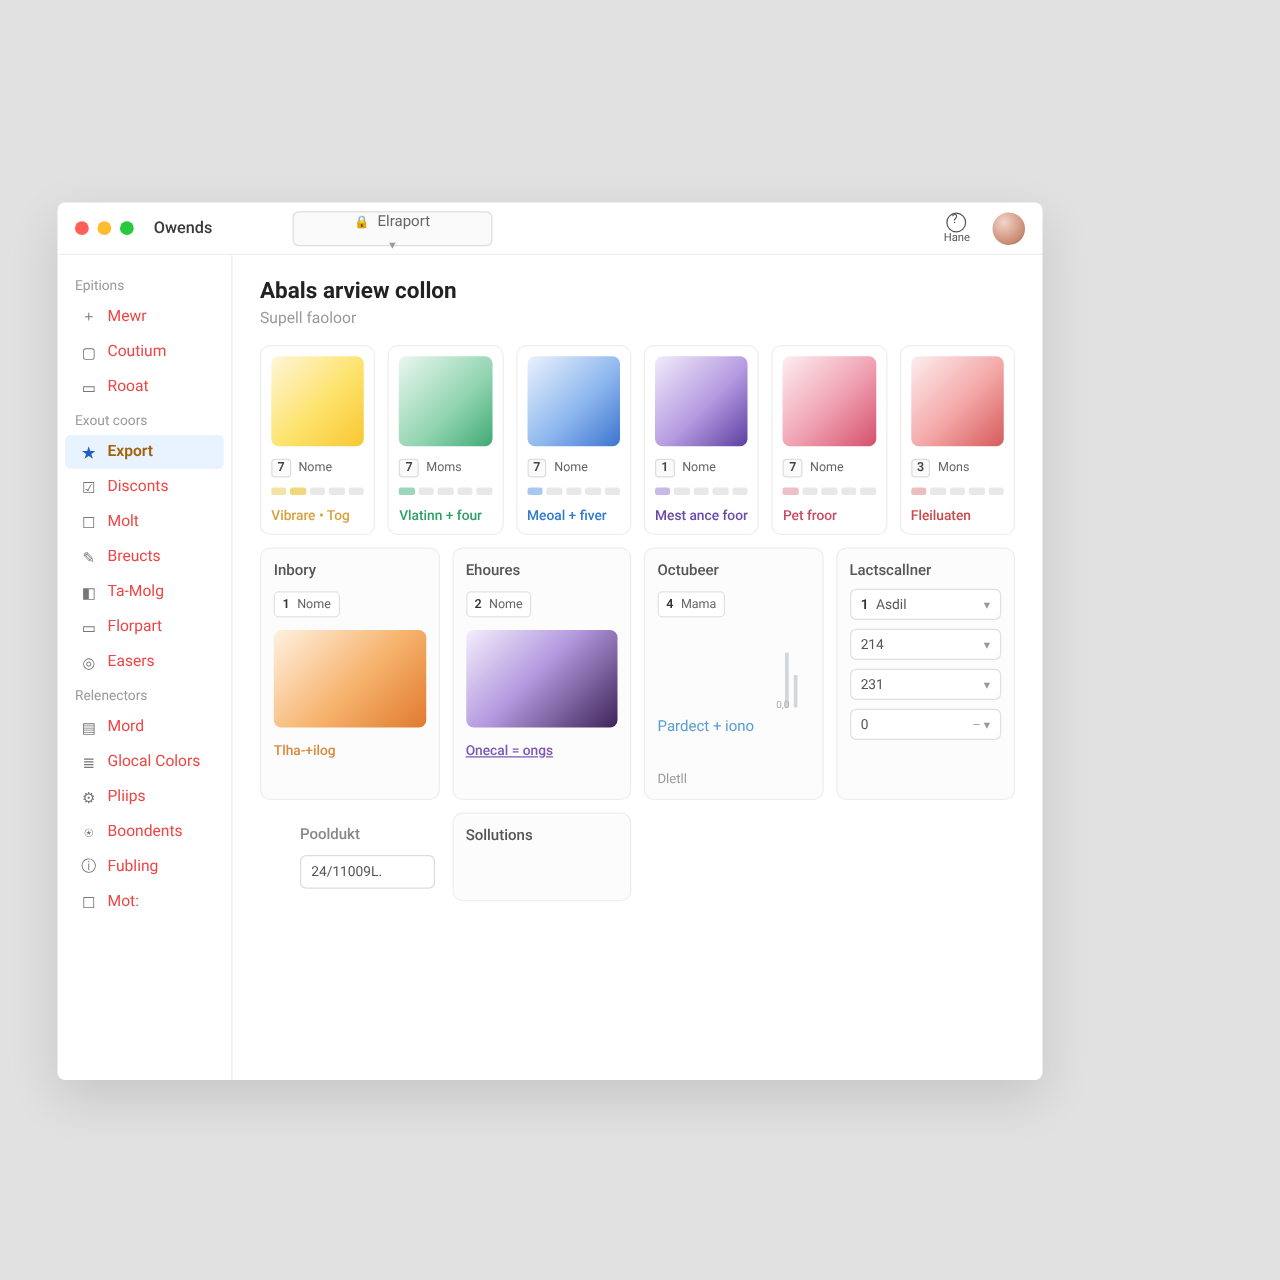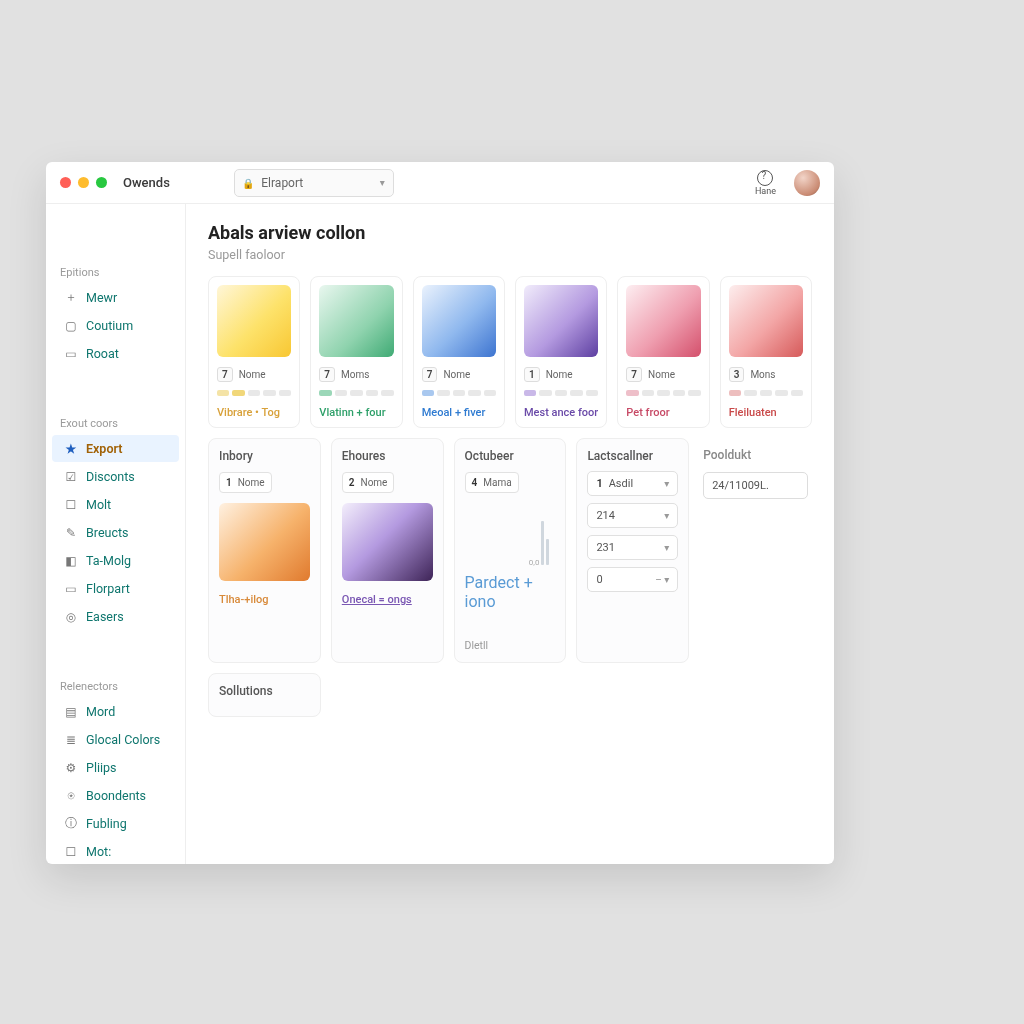--- a/index.html
+++ b/index.html
@@ -34,44 +34,44 @@
   .win-title { font-size: 13px; color:#3a3a3a; font-weight:500; margin-left:4px; }
   .dropdown {
     margin-left: 52px;
     height: 28px; width: 160px;
     border: 1px solid #ddd; border-radius: 5px;
     display: flex; align-items: center; padding: 0 8px;
     font-size: 12px; color:#666;
     gap:6px;
     background:#fafafa;
     justify-content: space-between;
+    flex-direction: column;
   }
   .dropdown .left { display:flex; align-items:center; gap:6px; }
   .chev { font-size:10px; color:#999; }
   .tb-spacer { flex:1; }
   .hane { display:flex; flex-direction:column; align-items:center; font-size:9px; color:#555; margin-right:6px; }
   .hane .icn { width:16px; height:16px; border:1.5px solid #555; border-radius:50%; position:relative; }
   .hane .icn::after { content:"?"; font-size:10px; position:absolute; left:3px; top:-1px; color:#555; }
   .avatar { width:26px; height:26px; border-radius:50%; background: radial-gradient(circle at 35% 30%, #f2d4c8, #c98a72 70%, #7a4a3b); }
   .body { flex:1; display:flex; overflow:hidden; }
   .sidebar {
     width: 140px;
     border-right: 1px solid #eee;
     padding: 12px 0;
     overflow-y:auto;
   }
   .group-label {
     font-size: 11px; color:#9a9a9a;
     padding: 6px 14px 4px;
-    margin-top: 44px;
   }
   .nav-item {
     display:flex; align-items:center; gap:8px;
     padding: 6px 12px;
-    font-size: 12.5px; color:#0f766e;
+    font-size: 12.5px; color:#ef4444;
     cursor:pointer;
     border-radius: 4px;
     margin: 1px 6px;
   }
   .nav-item.active { background:#e9f3ff; color:#a16207; font-weight:600; }
   .nav-item .ic { width:14px; height:14px; display:inline-flex; align-items:center; justify-content:center; color:#777; font-size:12px; }
   .nav-item.active .ic { color:#1f5fbf; }
   .main { flex:1; padding: 18px 22px; overflow:auto; }
   .page-title { font-size: 18px; font-weight:700; color:#222; }
   .page-sub { font-size: 12.5px; color:#9a9a9a; margin-top:4px; margin-bottom:14px; }
@@ -95,21 +95,21 @@
     display:flex; align-items:center; gap:6px;
     font-size:10px; color:#666;
   }
   .badge .num {
     border:1px solid #ddd; border-radius:3px;
     padding:1px 4px; font-weight:600; color:#444; background:#fafafa;
   }
   .meter { margin-top:8px; display:flex; gap:3px; }
   .meter span { height:6px; flex:1; border-radius:2px; background:#eee; }
   .card-footer { margin-top:10px; font-size:11px; font-weight:500; }
-  .row2 { margin-top:10px; display:grid; grid-template-columns: repeat(5,1fr); gap:10px; }
+  .row2 { margin-top:10px; display:grid; grid-template-columns: repeat(4,1fr); gap:10px; }
   .panel {
     border:1px solid #eee; border-radius:8px; padding:10px;
     background:#fcfcfd;
   }
   .panel-title { font-size:12px; color:#555; font-weight:500; margin-bottom:8px; }
   .mini-badge {
     display:inline-flex; align-items:center; gap:6px;
     border:1px solid #e2e2e2; border-radius:4px;
     padding:4px 6px; font-size:10px; color:#666; background:#fff;
     margin-bottom:8px;
@@ -120,21 +120,21 @@
   .sel-row {
     display:flex; align-items:center; justify-content:space-between;
     border:1px solid #e0e0e0; border-radius:5px;
     padding:5px 8px; font-size:11px; color:#555;
     margin-bottom:7px; background:#fff;
   }
   .sel-row .lbl { display:flex; gap:6px; align-items:center; }
   .sel-row .lbl .n { font-weight:600; color:#333; }
   .oct-area { position:relative; height:60px; margin:4px 0 8px; }
   .oct-bar { position:absolute; bottom:0; width:3px; background:#d0d7de; border-radius:1px; }
-  .oct-txt { font-size:16px; color:#5a9bd5; }
+  .oct-txt { font-size:12px; color:#5a9bd5; }
   .oct-sub { font-size:10.5px; color:#9a9a9a; margin-top:28px; }
   .link-list div { font-size:12px; color:#444; padding:7px 0; }
   .input-row {
     border:1px solid #ddd; border-radius:5px;
     padding:6px 8px; font-size:11px; color:#555;
     margin-top:10px; background:#fff;
   }
   
   .i-plus::before{content:"＋";}
   .i-square::before{content:"▢";}
@@ -412,21 +412,21 @@
               <span class="chev">▾</span>
             </div>
             <div class="sel-row">
               <span class="lbl">
                 <span>0</span>
               </span>
               <span class="chev">–  ▾</span>
             </div>
           </div>
 
-        <div class="panel" id="panel5" style="background:#fff; border:none; padding:10px 4px;">
+        <div class="panel" id="panel5" style="background:#fff; border:none; padding:10px 4px;margin-left:28px;">
           <div class="panel-title" style="color:#888;">Pooldukt</div>
           <div class="input-row">24/11009L.</div>
         </div>
 
         <div class="panel">
           <div class="panel-title">Sollutions</div>
         </div>
 
       </div>
     </div>

